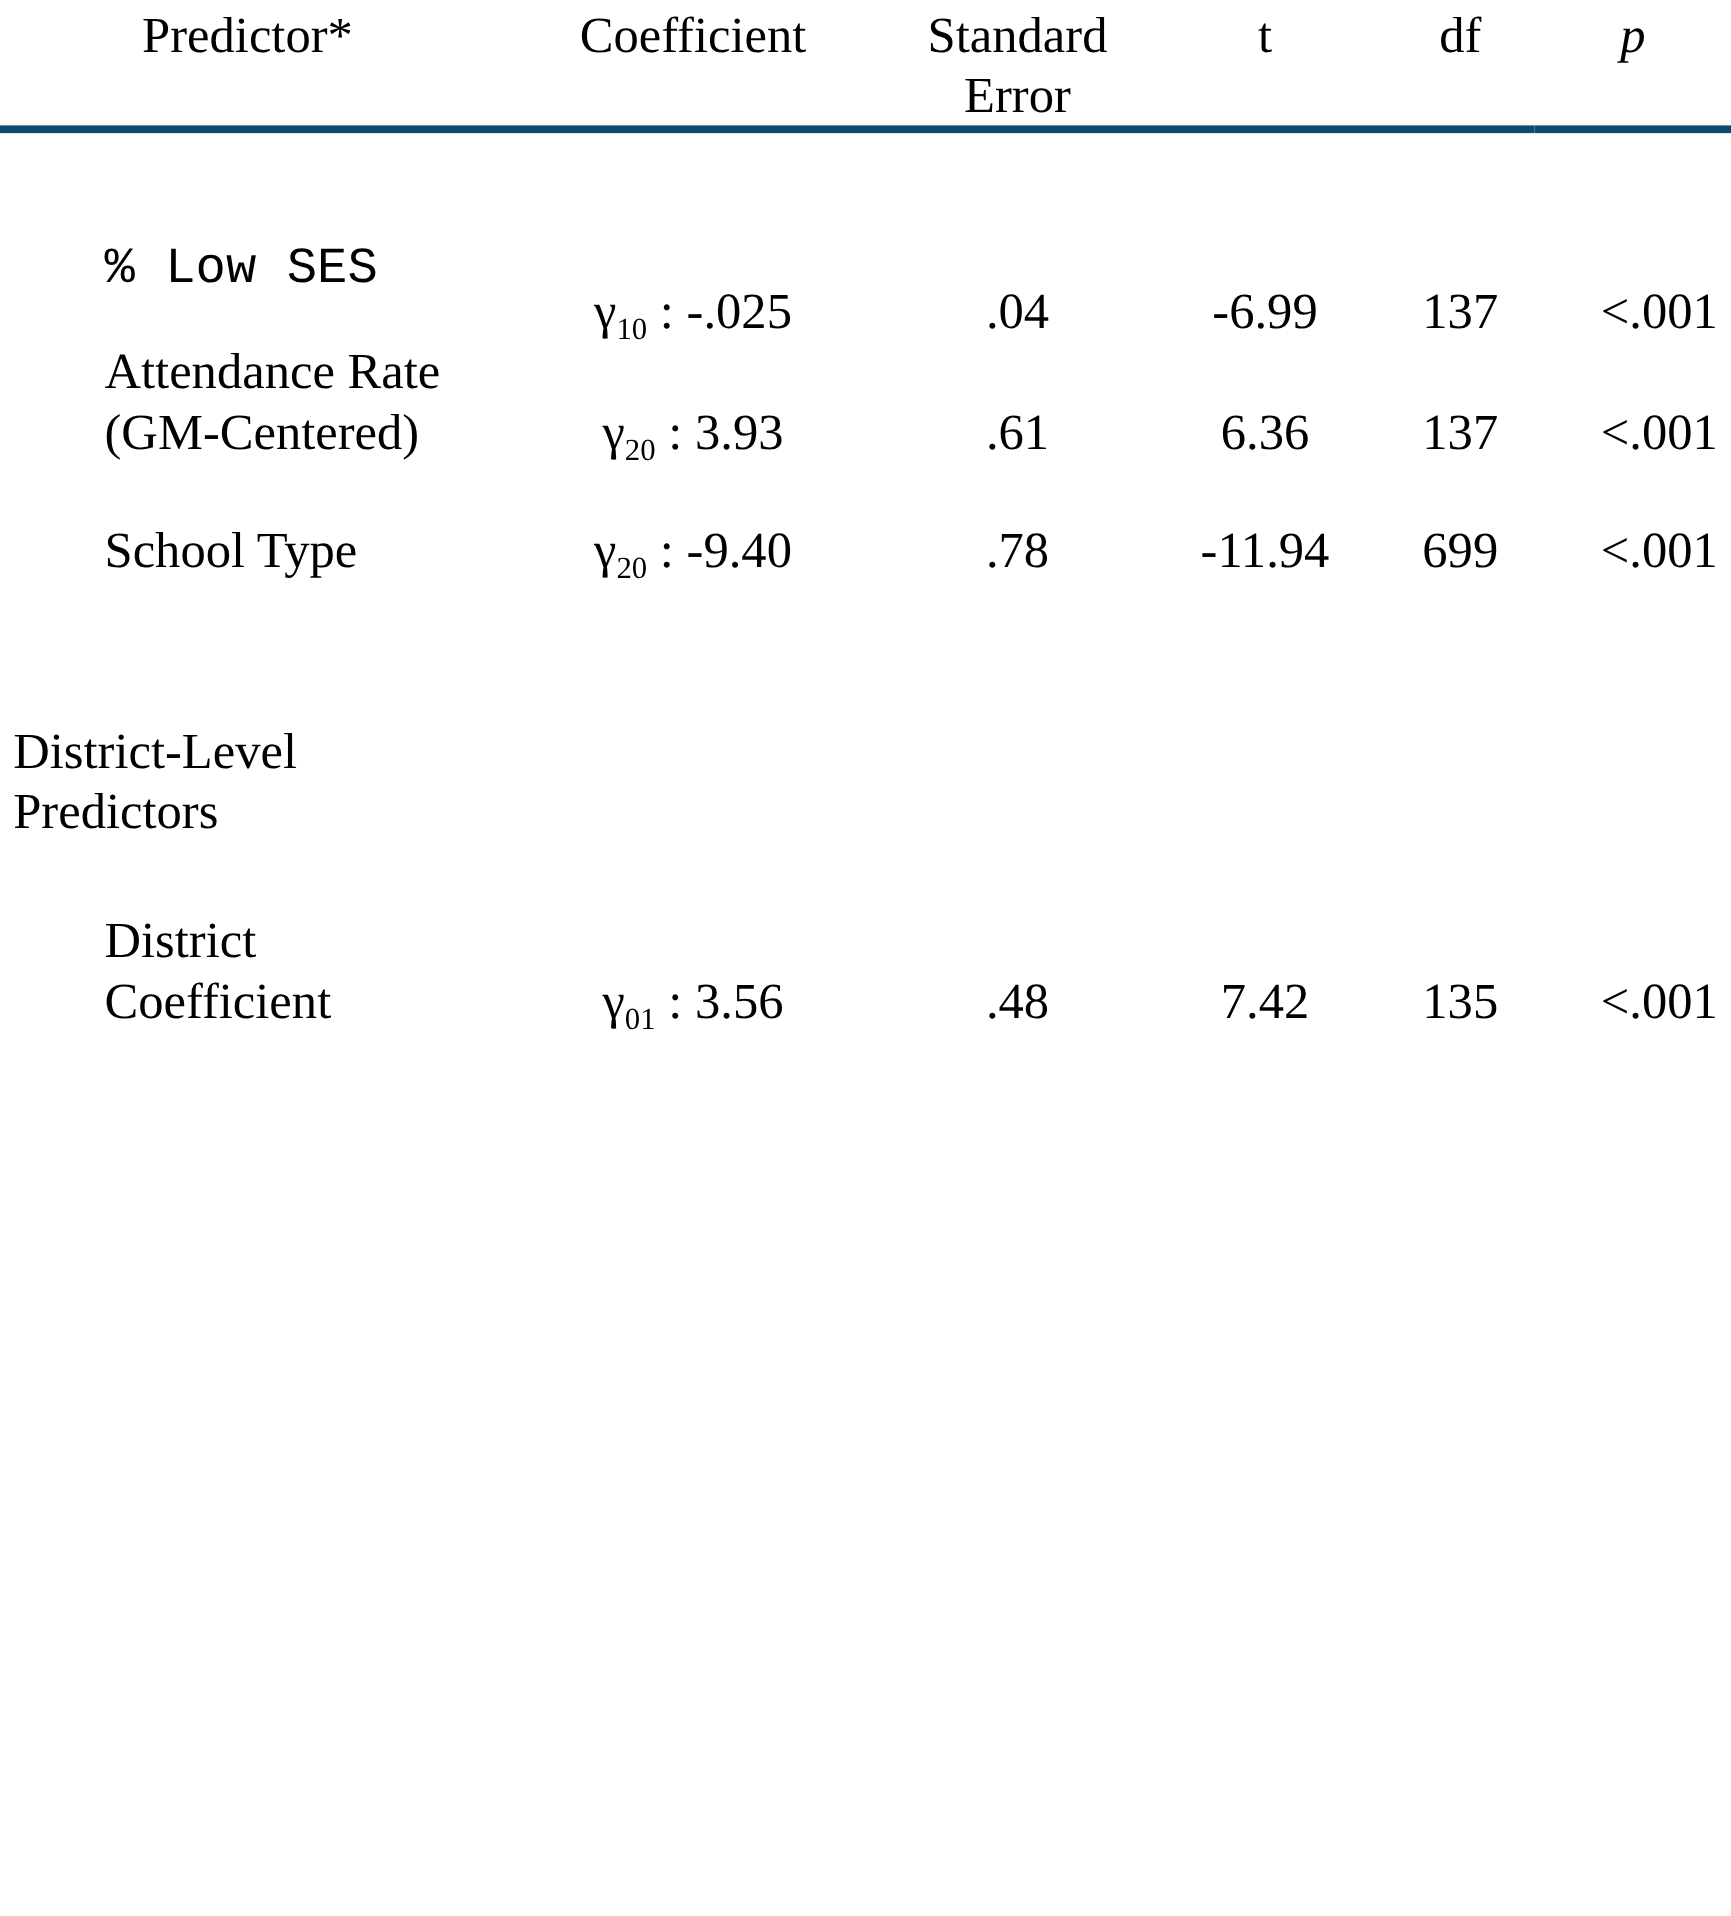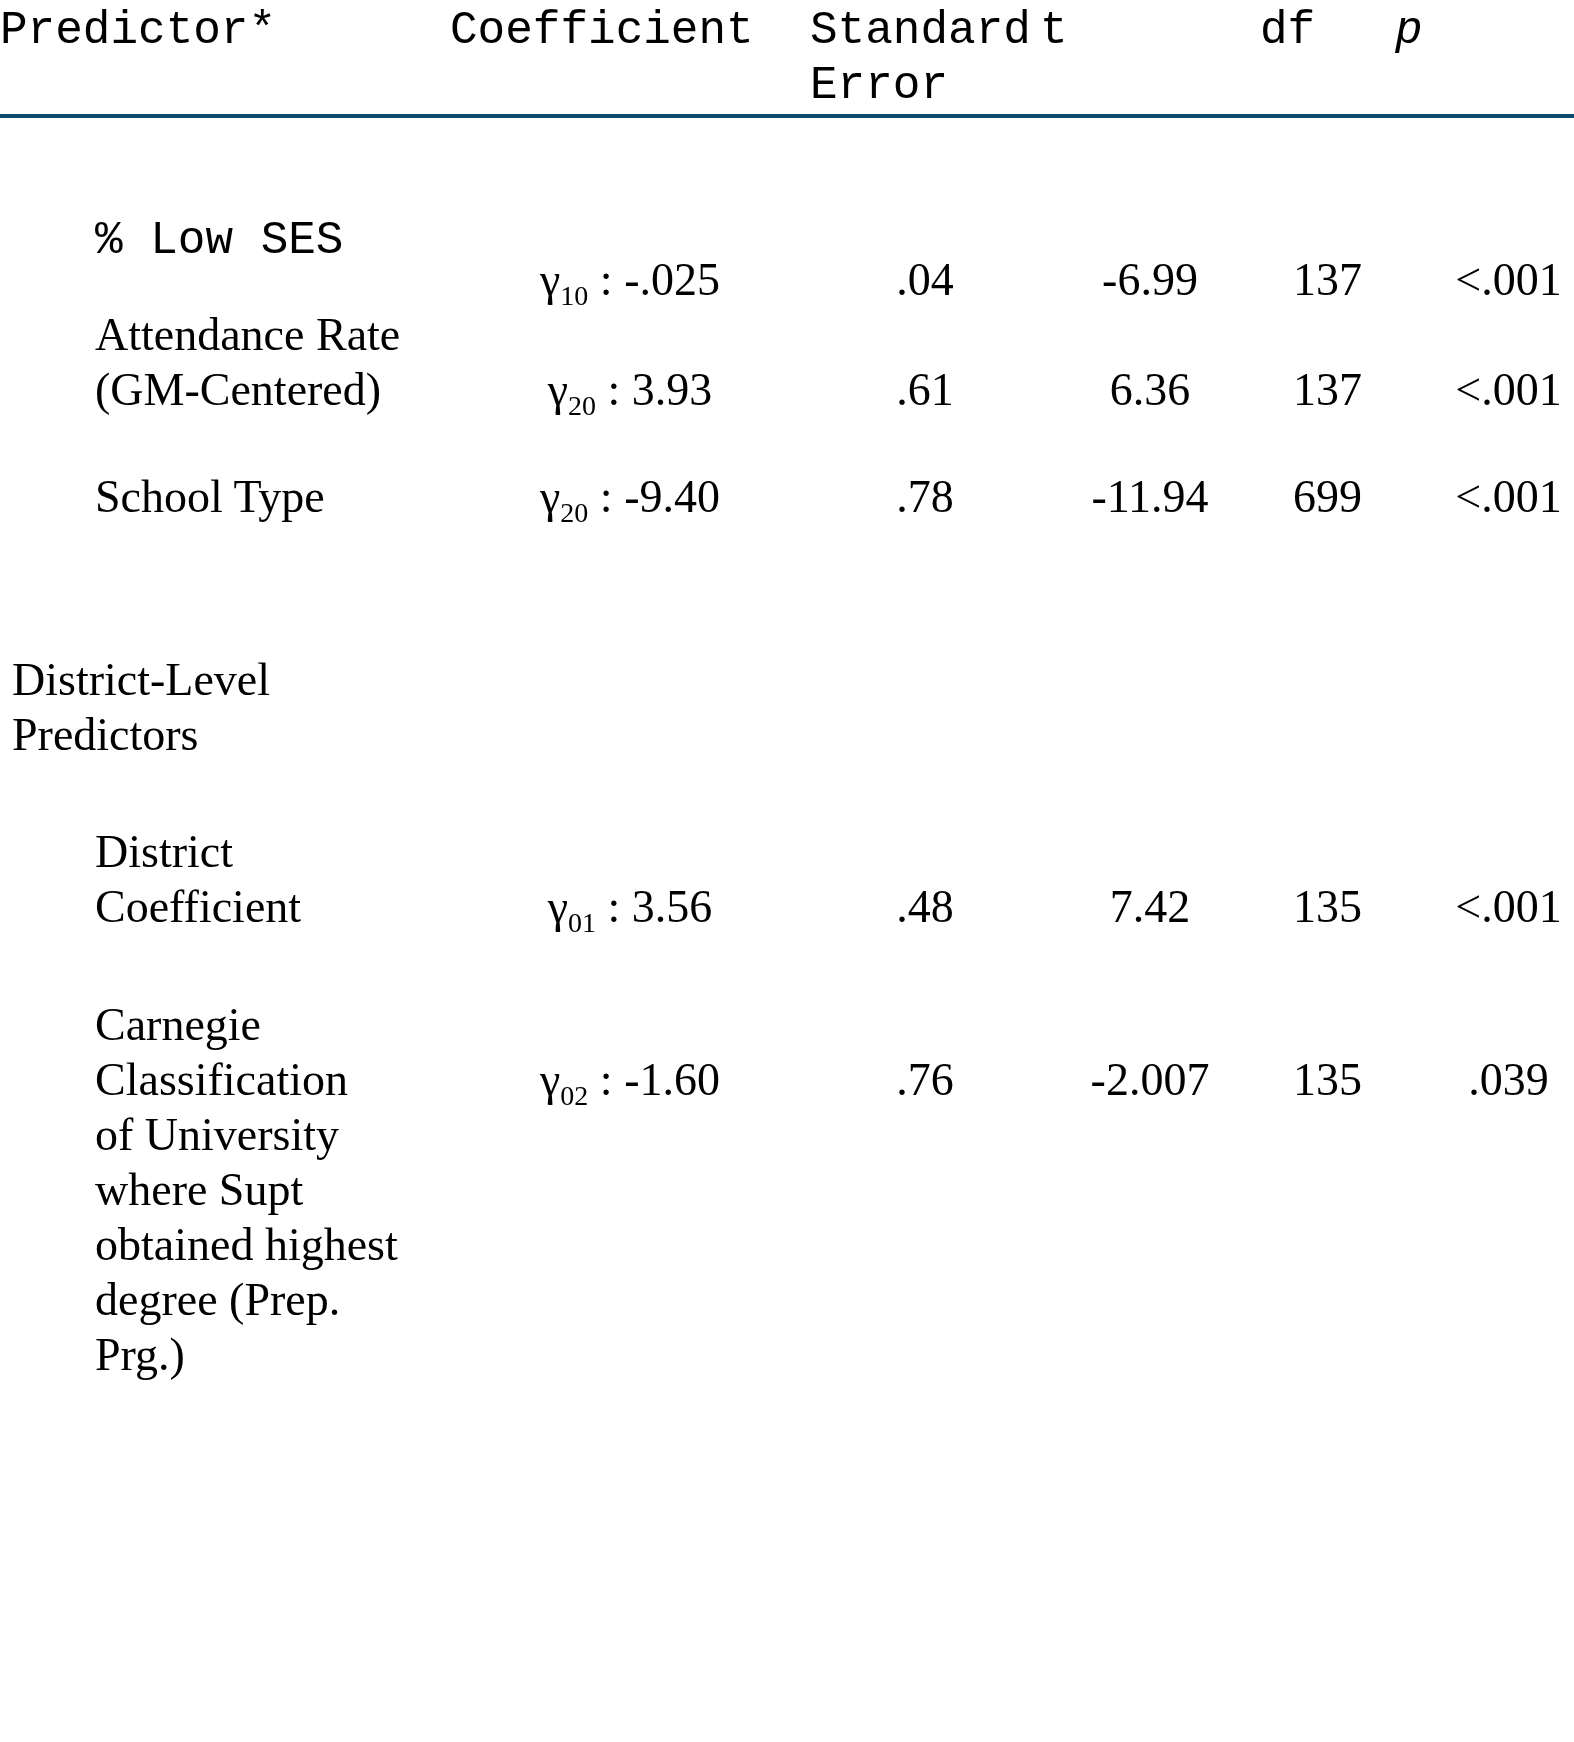--- a/index.html
+++ b/index.html
@@ -19,26 +19,25 @@
     width: 1574px;
     border-collapse: collapse;
     table-layout: fixed;
   }
   th, td {
     vertical-align: top;
     font-weight: normal;
     overflow: visible;
   }
   thead th {
-    text-align: left;
+    text-align: center;
     padding-top: 4px;
-    border-bottom: 4px solid #0c4a6e;
+    border-bottom: 7px solid #0c4a6e;
     white-space: pre;
     height: 116px;
-    font-family: Liberation Mono, monospace;
   }
   thead th.italic { font-style: italic; }
   td.lbl {
     text-align: left;
     white-space: pre;
     padding-left: 12px;
   }
   td.lbl.ind { padding-left: 95px; }
   td.val {
     text-align: center;
@@ -127,29 +126,15 @@
     <tr class="r-enroll">
       <td class="lbl ind">District
 Coefficient</td>
       <td class="val"><span>γ</span><sub>01</sub><span style="white-space:pre"> : 3.56</span></td>
       <td class="val">.48</td>
       <td class="val">7.42</td>
       <td class="val">135</td>
       <td class="val col-p">&lt;.001</td>
     </tr>
 
-    <tr class="r-carnegie">
-      <td class="lbl ind">Carnegie
-Classification
-of University
-where Supt
-obtained highest
-degree (Prep.
-Prg.)</td>
-      <td class="val"><span>γ</span><sub>02</sub><span style="white-space:pre"> : -1.60</span></td>
-      <td class="val">.76</td>
-      <td class="val">-2.007</td>
-      <td class="val">135</td>
-      <td class="val col-p">.039</td>
-    </tr>
 
   </tbody>
 </table>
 
 </body></html>

